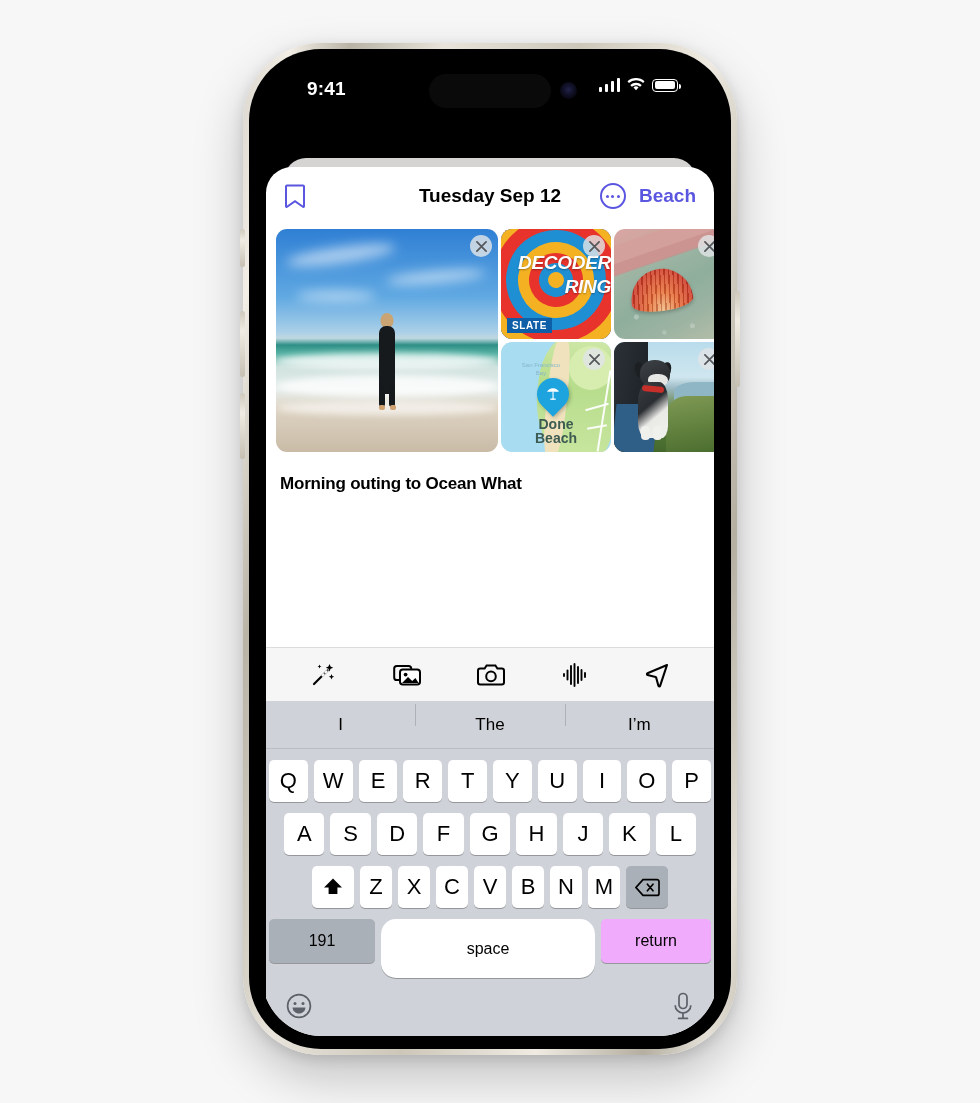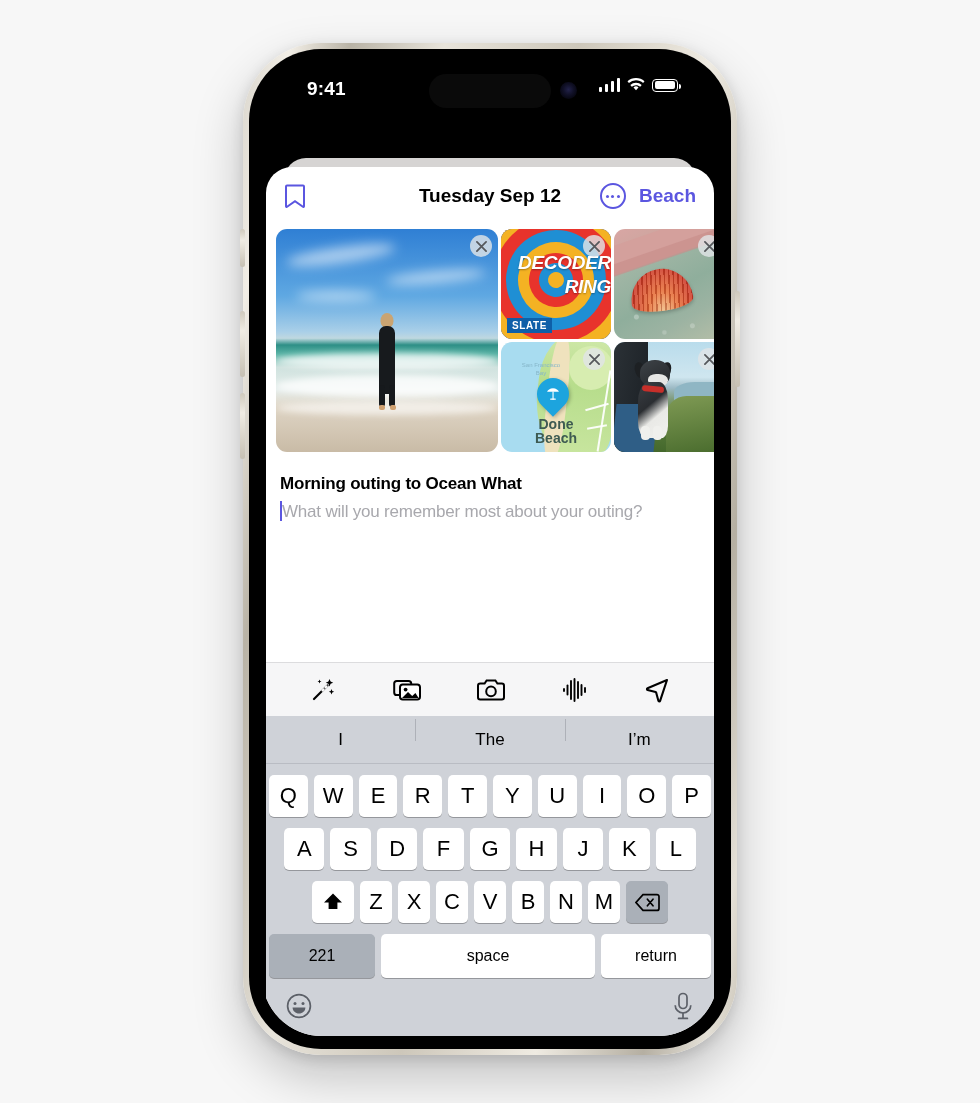--- a/index.html
+++ b/index.html
@@ -291,22 +291,22 @@
     font-size:22px; color:#000; cursor:pointer;
     box-shadow:0 1px 0 rgba(0,0,0,.28);
     flex:1;
   }
   .krow.r1 .key, .krow.r2 .key { min-width:0; }
   .krow.r3 .key.letter { flex:0 0 32px; }
   .key.wide { flex:0 0 42px; background:#aab0b8; }
   .key.shift.active { background:#fff; }
   .krow.r4 { margin-top:11px; gap:6px; padding:0 3px; }
   .key.num { flex:0 0 106px; background:#aab0b8; font-size:16px; height:44px; }
-  .key.space { flex:1; font-size:16px; height:44px; }
-  .key.ret { flex:0 0 110px; background:#ffffff; font-size:16px; height:44px; }
+  .key.space { flex:1; font-size:16px; height:59px;border-radius:15px; }
+  .key.ret { flex:0 0 110px; background:#f0abfc; font-size:16px; height:44px; }
   .kbottom {
     height:52px; display:flex; align-items:center;
     justify-content:space-between; padding:0 20px; margin-top:2px;
   }
   .home-indicator {
     position:absolute; left:50%; transform:translateX(-50%); bottom:8px;
     width:128px; height:5px; border-radius:3px; background:#000;
   }
 </style>
 </head>
@@ -474,24 +474,20 @@
               <div class="closebtn">
                 <svg viewBox="0 0 12 12">
                   <path d="M1 1 11 11 M11 1 1 11" stroke="#56585c" stroke-width="1.9" stroke-linecap="round"></path>
                 </svg>
               </div>
             </div>
           </div>
 
           <div class="note">
             <div class="note-title">Morning outing to Ocean What</div>
-            <div class="note-body">
-              <div class="caret"></div>
-              <div class="note-ph">What will you remember most about your outing?</div>
-            </div>
           </div>
 
           <div class="toolbar">
             <div class="tool">
               <svg width="27" height="27" viewBox="0 0 27 27">
                 <path d="M4 23 17.5 9.5" stroke="#000" stroke-width="2.2" stroke-linecap="round"></path>
                 <path d="M12.5 14.5 17.5 9.5" stroke="#fff" stroke-width="2.2" stroke-linecap="round" stroke-dasharray="1.6 2.6"></path>
                 <path d="M19.5 3l1.1 2.6L23.2 6.7l-2.6 1.1-1.1 2.6-1.1-2.6L15.8 6.7l2.6-1.1z" fill="#000"></path>
                 <path d="M21.5 13l.8 1.9 1.9.8-1.9.8-.8 1.9-.8-1.9-1.9-.8 1.9-.8z" fill="#000"></path>
                 <path d="M9.5 3.5l.6 1.4 1.4.6-1.4.6-.6 1.4-.6-1.4L7.5 5.5l1.4-.6z" fill="#000"></path>
@@ -578,21 +574,21 @@
               <div class="key letter">M</div>
               <div class="key wide">
                 <svg width="25" height="19" viewBox="0 0 25 19">
                   <path d="M8 1.6h14a2 2 0 0 1 2 2v11.8a2 2 0 0 1-2 2H8L1 9.5z" fill="none" stroke="#000" stroke-width="1.7"></path>
                   <path d="M12.4 6.2 18 12.8 M18 6.2 12.4 12.8" stroke="#000" stroke-width="1.7" stroke-linecap="round"></path>
                 </svg>
               </div>
             </div>
 
             <div class="krow r4">
-              <div class="key num">221</div>
+              <div class="key num">191</div>
               <div class="key space">space</div>
               <div class="key ret">return</div>
             </div>
 
             <div class="kbottom">
               <svg width="26" height="26" viewBox="0 0 26 26">
                 <circle cx="13" cy="13" r="11.4" fill="none" stroke="#5c6068" stroke-width="1.7"></circle>
                 <circle cx="9" cy="10.4" r="1.5" fill="#5c6068"></circle>
                 <circle cx="17" cy="10.4" r="1.5" fill="#5c6068"></circle>
                 <path d="M6.6 14.6h12.8c0 3.6-2.9 6-6.4 6s-6.4-2.4-6.4-6z" fill="#5c6068"></path>

